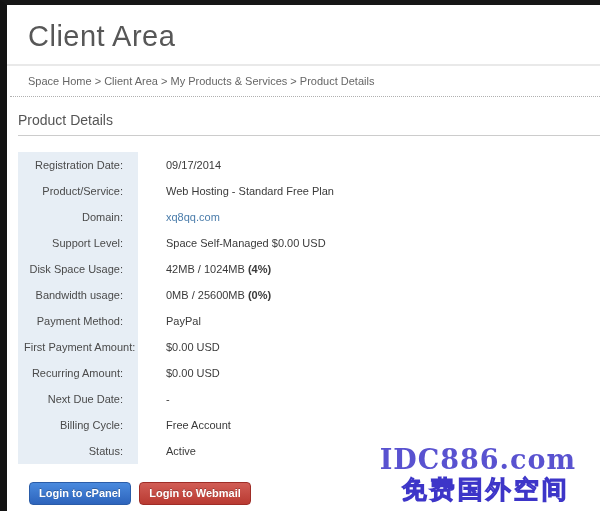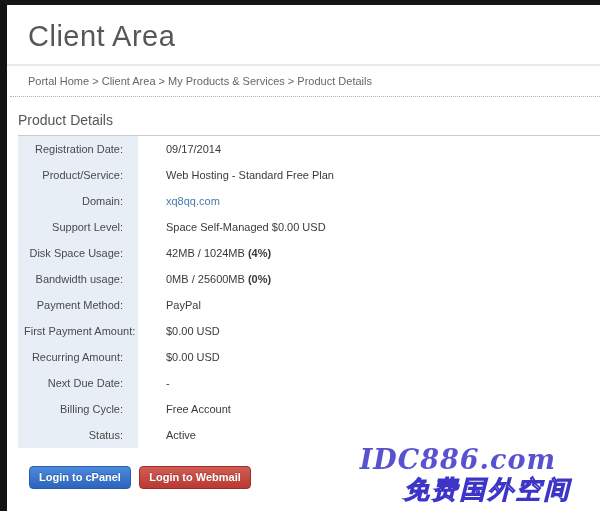--- a/index.html
+++ b/index.html
@@ -28,21 +28,21 @@
   }
   .breadcrumb .crumb { color:#666; text-decoration:none; cursor:pointer; }
   .breadcrumb .sep { color:#666; }
   .section { padding-left:11px; }
   .section-title {
     margin-top:15px; padding-bottom:7px;
     font-size:14px; font-weight:400; color:#555;
     border-bottom:1px solid #cccccc;
   }
   table.details {
-    border-collapse:collapse; margin-top:0;
+    border-collapse:collapse; margin-top:16px;
   }
   table.details td {
     font-size:11px; vertical-align:middle;
   }
   td.flabel {
     background:#e7eef5;
     width:120px; min-width:120px; max-width:120px;
     padding:7px 15px 7px 6px;
     text-align:right; color:#4a4a4a; white-space:nowrap;
   }
@@ -62,43 +62,43 @@
   .btn-primary {
     background:linear-gradient(#4a8ade, #2d64bc);
     border:1px solid #2a5ca8;
     margin-right:4px;
   }
   .btn-danger {
     background:linear-gradient(#d15d55, #b93a32);
     border:1px solid #9f2d27;
   }
   .watermark {
-    position:absolute; right:28px; bottom:6px;
-    text-align:right; pointer-events:none;font-style:italic;
+    position:absolute; right:8px; bottom:6px;
+    text-align:center; pointer-events:none;
   }
   .wm-line1 {
     font-family:"DejaVu Serif", serif;
     font-size:27px; font-weight:bold; letter-spacing:1px;
     line-height:26px; padding-right:16px;
     color:#3d35c8; opacity:0.85;
   }
   .wm-line2 {
     font-size:25px; font-weight:bold; letter-spacing:3px;
     line-height:32px; color:#6d28d9;
     -webkit-text-fill-color:#ffffff;
     -webkit-text-stroke:1px #3d35c8;
   }
 </style>
 </head>
 <body>
 
 <h1 class="page-title">Client Area</h1>
 <hr class="title-rule">
 
-<nav class="breadcrumb"><span class="crumb">Portal Home</span><span class="sep"> &gt; </span><span class="crumb">Client Area</span><span class="sep"> &gt; </span><span class="crumb">My Products &amp; Services</span><span class="sep"> &gt; </span><span class="crumb">Product Details</span></nav>
+<nav class="breadcrumb"><span class="crumb">Space Home</span><span class="sep"> &gt; </span><span class="crumb">Client Area</span><span class="sep"> &gt; </span><span class="crumb">My Products &amp; Services</span><span class="sep"> &gt; </span><span class="crumb">Product Details</span></nav>
 
 <div class="section">
   <h2 class="section-title">Product Details</h2>
 
   <table class="details">
     <tbody id="details-body">
         <tr>
           <td class="flabel">Registration Date:</td>
           <td class="fvalue">09/17/2014</td>
         </tr>

